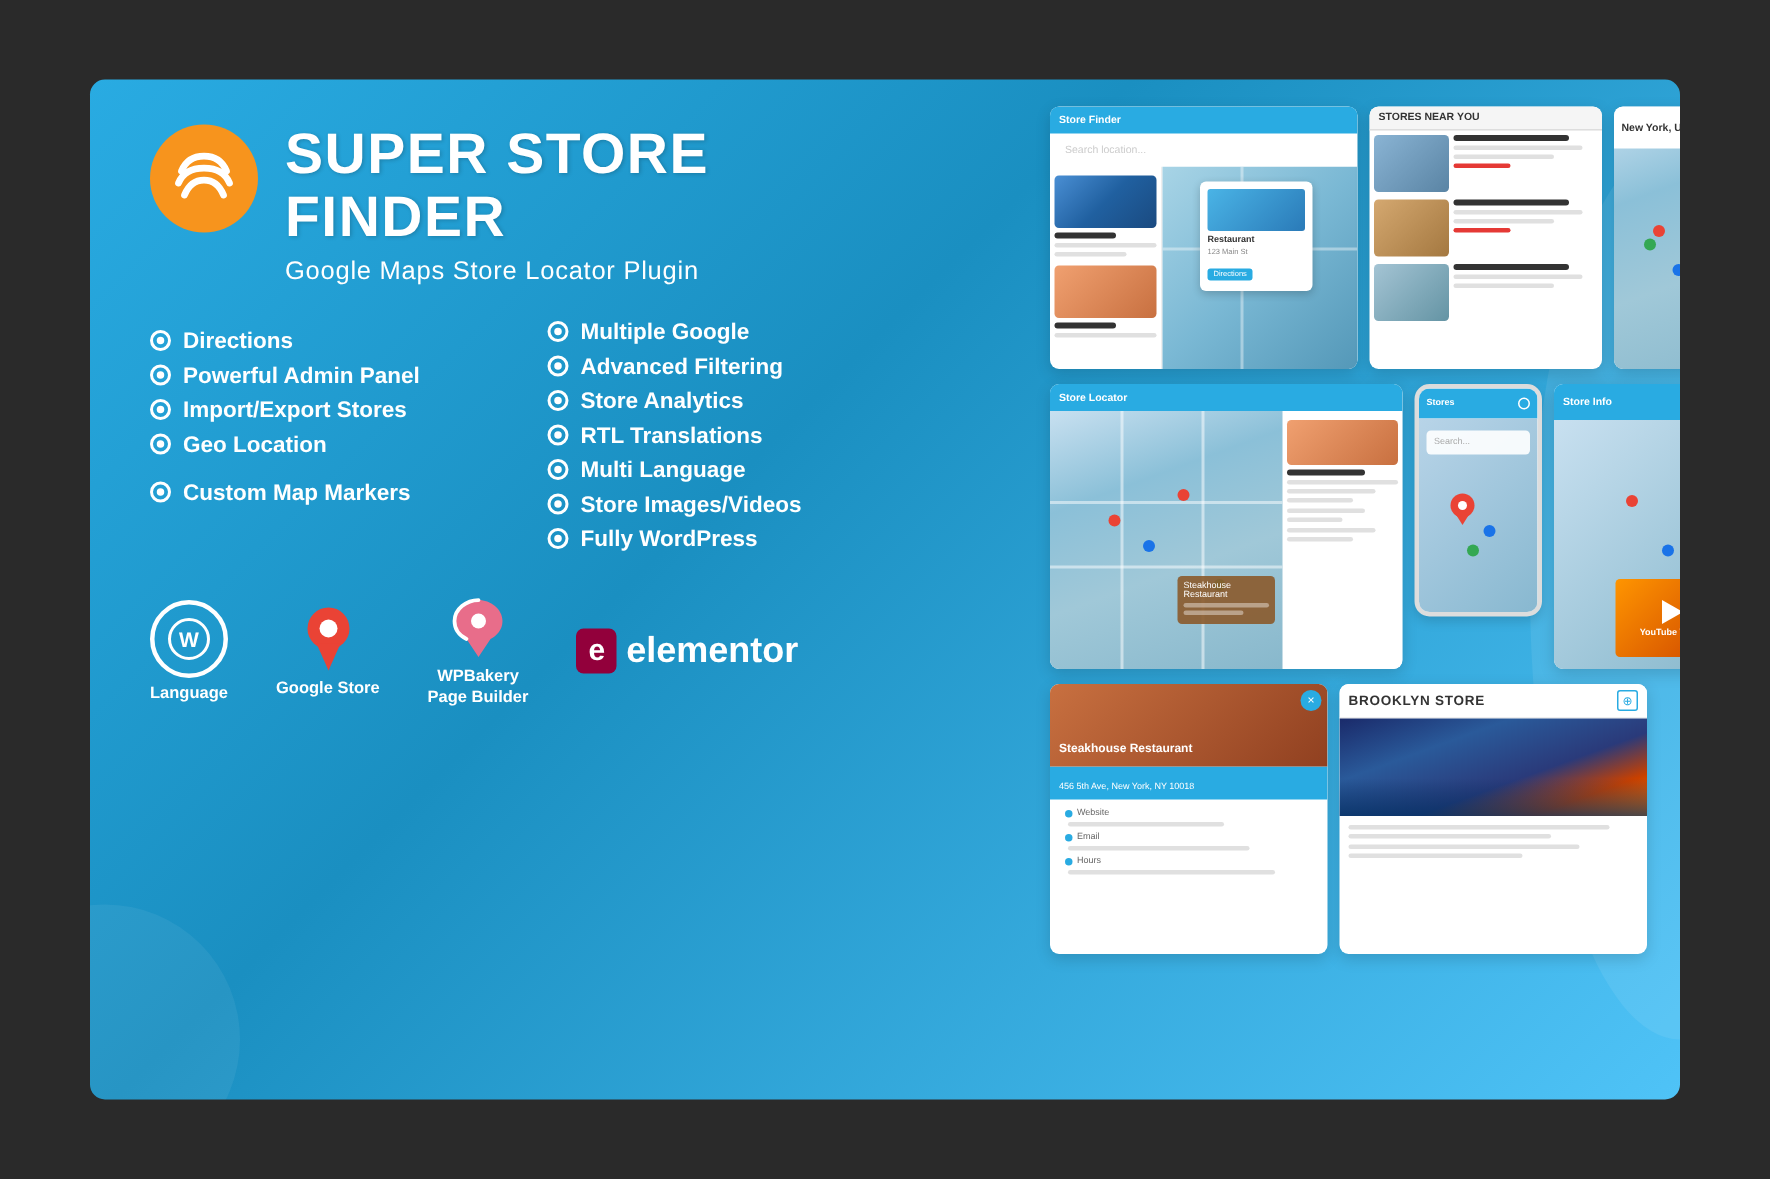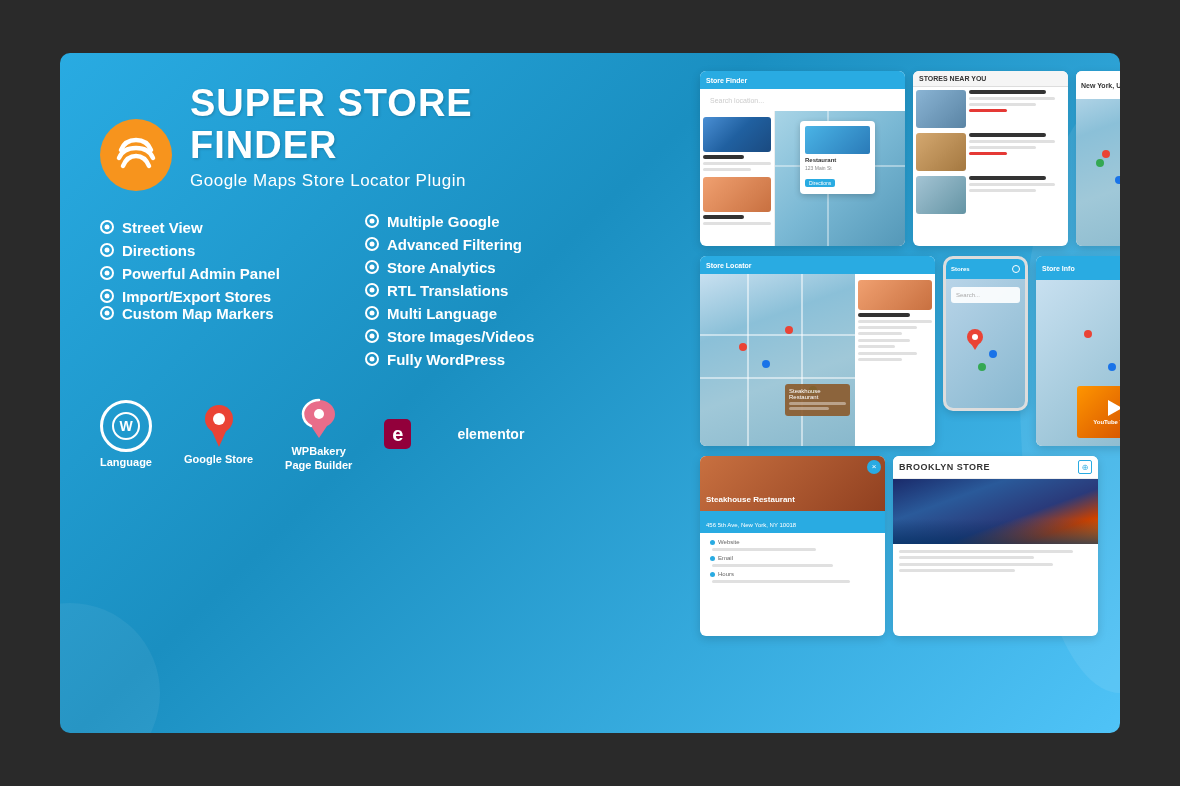--- a/index.html
+++ b/index.html
@@ -24,21 +24,21 @@
     }
     .left-panel {
       width: 600px;
       padding: 30px 40px;
       flex-shrink: 0;
       position: relative;
       z-index: 2;
     }
     .header-row {
       display: flex;
-      align-items: flex-end;
+      align-items: flex-start;
       margin-bottom: 8px;
     }
     .logo-circle {
       width: 72px;
       height: 72px;
       background: #f7941d;
       border-radius: 50%;
       display: flex;
       align-items: center;
       justify-content: center;
@@ -346,35 +346,35 @@
         <div class="plugin-title">SUPER STORE FINDER</div>
         <div class="plugin-subtitle">Google Maps Store Locator Plugin</div>
       </div>
     </div>
 
     <div class="features-grid">
 
       <div>
         <div class="feature-item" style="margin-top:6px;">
           <div class="feature-bullet"></div>
-          <span>Street View</span>
-        </div>
-        <div class="feature-item" style="margin-top:6px;">
-          <div class="feature-bullet"></div>
           <span>Directions</span>
         </div>
         <div class="feature-item" style="margin-top:6px;">
           <div class="feature-bullet"></div>
           <span>Powerful Admin Panel</span>
         </div>
         <div class="feature-item" style="margin-top:6px;">
           <div class="feature-bullet"></div>
           <span>Import/Export Stores</span>
         </div>
-        <div class="feature-item" style="margin-top:0;">
+        <div class="feature-item" style="margin-top:6px;">
+          <div class="feature-bullet"></div>
+          <span>Geo Location</span>
+        </div>
+        <div class="feature-item" style="margin-top:15px;">
           <div class="feature-bullet"></div>
           <span>Custom Map Markers</span>
         </div>
       </div>
 
       <div>
         <div class="feature-item">
           <div class="feature-bullet"></div>
           <span>Multiple Google</span>
         </div>
@@ -430,21 +430,21 @@
         <svg width="48" height="44" viewBox="0 0 48 44" style="margin-bottom:4px;">
           <path d="M24 4 C16 4 8 10 8 18 C8 24 12 28 16 30 L24 42 L32 30 C36 28 40 24 40 18 C40 10 32 4 24 4 Z" fill="#e86d8a"></path>
           <path d="M24 4 C16 4 8 10 8 18 C8 24 12 28 16 30" fill="none" stroke="white" stroke-width="2.5" stroke-linecap="round"></path>
           <circle cx="24" cy="18" r="5" fill="white"></circle>
         </svg>
         <span style="font-size:11px;color:white;font-weight:600;text-align:center;line-height:1.3;">WPBakery<br>Page Builder</span>
       </div>
 
       <div class="integration-item" style="flex-direction:row;align-items:center;gap:6px;">
         <div style="background:#92003b;color:white;font-size:20px;font-weight:900;padding:5px 8px;border-radius:5px;line-height:1;">e</div>
-        <span style="font-size:14px;color:white;font-weight:600;margin-left:40px;">elementor</span>
+        <span style="font-size:24px;color:white;font-weight:600;">elementor</span>
       </div>
     </div>
   </div>
 
   <div class="right-panel">
     <div style="position:absolute;top:0;left:-80px;width:calc(100%+80px);height:100%;background:linear-gradient(160deg,#d8eef8 0%,#c5e0f0 50%,#b8d8ec 100%);border-radius:0 10px 10px 0;clip-path:ellipse(90% 55% at 65% 50%);z-index:0;"></div>
 
     <div style="position:relative;z-index:1;padding:18px 12px 12px 40px;height:100%;display:flex;flex-direction:column;gap:10px;">
 
       <div style="display:flex;gap:8px;align-items:flex-start;">

